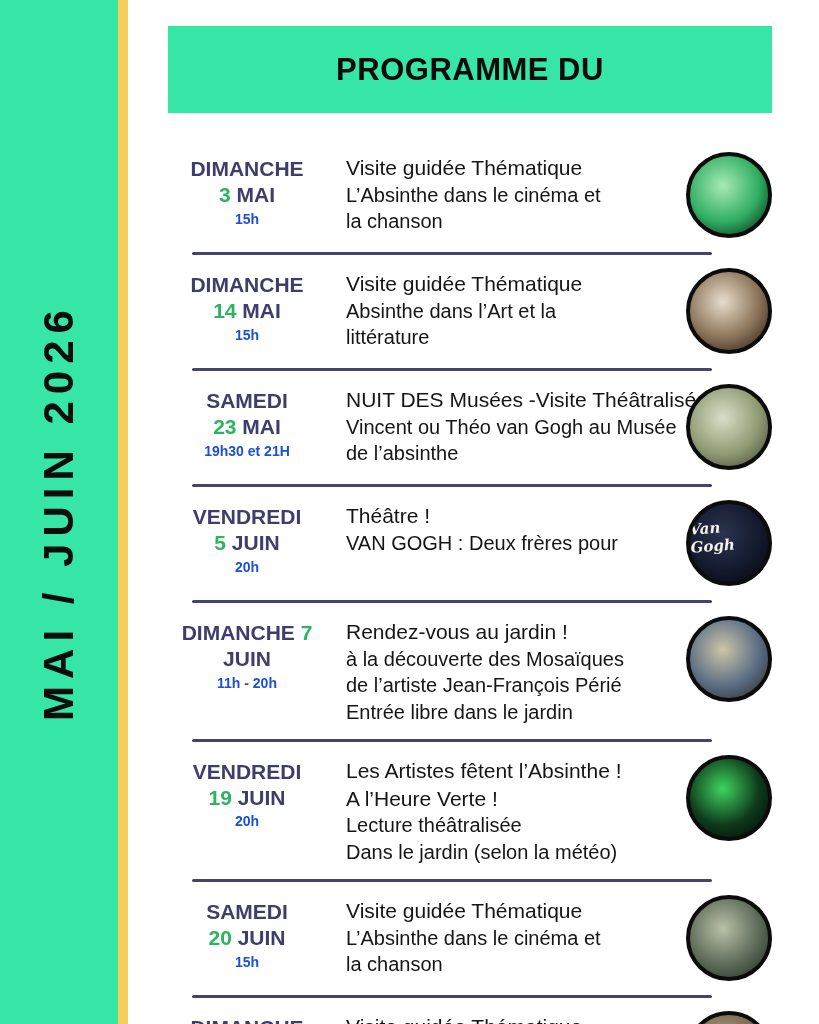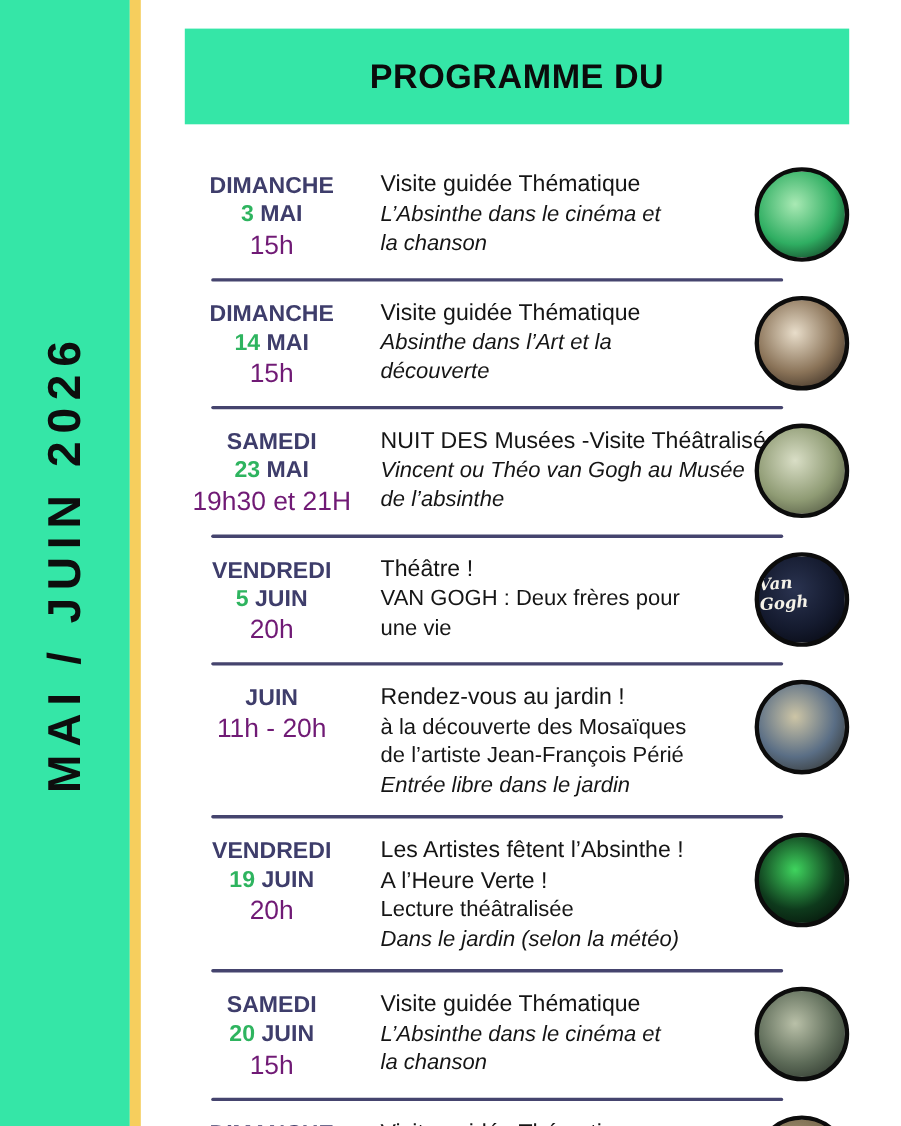--- a/index.html
+++ b/index.html
@@ -40,28 +40,28 @@
   .event-row{
     display:flex;align-items:flex-start;
     padding:13px 0 14px 0;
   }
   .date-col{
     width:170px;flex:0 0 170px;text-align:center;padding-top:4px;
   }
   .date-line{white-space:nowrap;line-height:1.25;}
   .d-navy{color:#3e3d6b;font-weight:bold;font-size:21px;}
   .d-green{color:#2eb45f;font-weight:bold;font-size:21px;}
-  .d-time{color:#701a75;font-weight:normal;font-size:24px;}
+  .d-time{color:#1d4ed8;font-weight:bold;font-size:14px;}
   .desc-col{
     flex:1 1 auto;padding-left:14px;padding-top:2px;min-width:0;
   }
   .desc-line{white-space:nowrap;line-height:1.32;color:#151515;}
   .t-bold{font-size:21px;font-weight:normal;}
   .t-regular{font-size:20px;font-weight:normal;}
-  .t-italic{font-size:20px;font-style:italic;}
+  .t-italic{font-size:20px;}
   .photo-col{
     flex:0 0 100px;width:100px;display:flex;justify-content:center;
   }
   .photo-circle{
     width:78px;height:78px;border-radius:50%;
     border:4px solid #0c0c0c;
     position:relative;overflow:hidden;
     display:flex;flex-direction:column;align-items:center;justify-content:flex-start;
   }
   .photo-overlay{
@@ -107,21 +107,21 @@
 <div class="divider"></div>
   <div class="event-row">
     <div class="date-col">
           <div class="date-line"><span class="d-navy">DIMANCHE</span></div>
           <div class="date-line"><span class="d-green">14 </span><span class="d-navy">MAI</span></div>
           <div class="date-line"><span class="d-time">15h</span></div>
         </div>
     <div class="desc-col">
           <div class="desc-line t-bold">Visite guidée Thématique</div>
           <div class="desc-line t-italic">Absinthe dans l’Art et la</div>
-          <div class="desc-line t-italic">découverte</div>
+          <div class="desc-line t-italic">littérature</div>
         </div>
     <div class="photo-col">
       <div class="photo-circle" style="background: radial-gradient(circle at 42% 38%, rgb(232, 221, 202), rgb(138, 115, 88) 55%, rgb(43, 33, 26) 95%);"></div>
     </div>
   </div>
 <div class="divider"></div>
   <div class="event-row">
     <div class="date-col">
           <div class="date-line"><span class="d-navy">SAMEDI</span></div>
           <div class="date-line"><span class="d-green">23 </span><span class="d-navy">MAI</span></div>
@@ -139,31 +139,31 @@
 <div class="divider"></div>
   <div class="event-row">
     <div class="date-col">
           <div class="date-line"><span class="d-navy">VENDREDI</span></div>
           <div class="date-line"><span class="d-green">5 </span><span class="d-navy">JUIN</span></div>
           <div class="date-line"><span class="d-time">20h</span></div>
         </div>
     <div class="desc-col">
           <div class="desc-line t-bold">Théâtre !</div>
           <div class="desc-line t-regular">VAN GOGH : Deux frères pour</div>
-          <div class="desc-line t-regular">une vie</div>
         </div>
     <div class="photo-col">
       <div class="photo-circle" style="background: radial-gradient(circle at 42% 38%, rgb(42, 51, 80), rgb(20, 26, 46) 55%, rgb(5, 6, 13) 95%);">
             <span class="photo-overlay">Van Gogh</span>
           </div>
     </div>
   </div>
 <div class="divider"></div>
   <div class="event-row">
     <div class="date-col">
+          <div class="date-line"><span class="d-navy">DIMANCHE </span><span class="d-green">7</span></div>
           <div class="date-line"><span class="d-navy">JUIN</span></div>
           <div class="date-line"><span class="d-time">11h - 20h</span></div>
         </div>
     <div class="desc-col">
           <div class="desc-line t-bold">Rendez-vous au jardin !</div>
           <div class="desc-line t-regular">à la découverte des Mosaïques</div>
           <div class="desc-line t-regular">de l’artiste Jean-François Périé</div>
           <div class="desc-line t-italic">Entrée libre dans le jardin</div>
         </div>
     <div class="photo-col">

